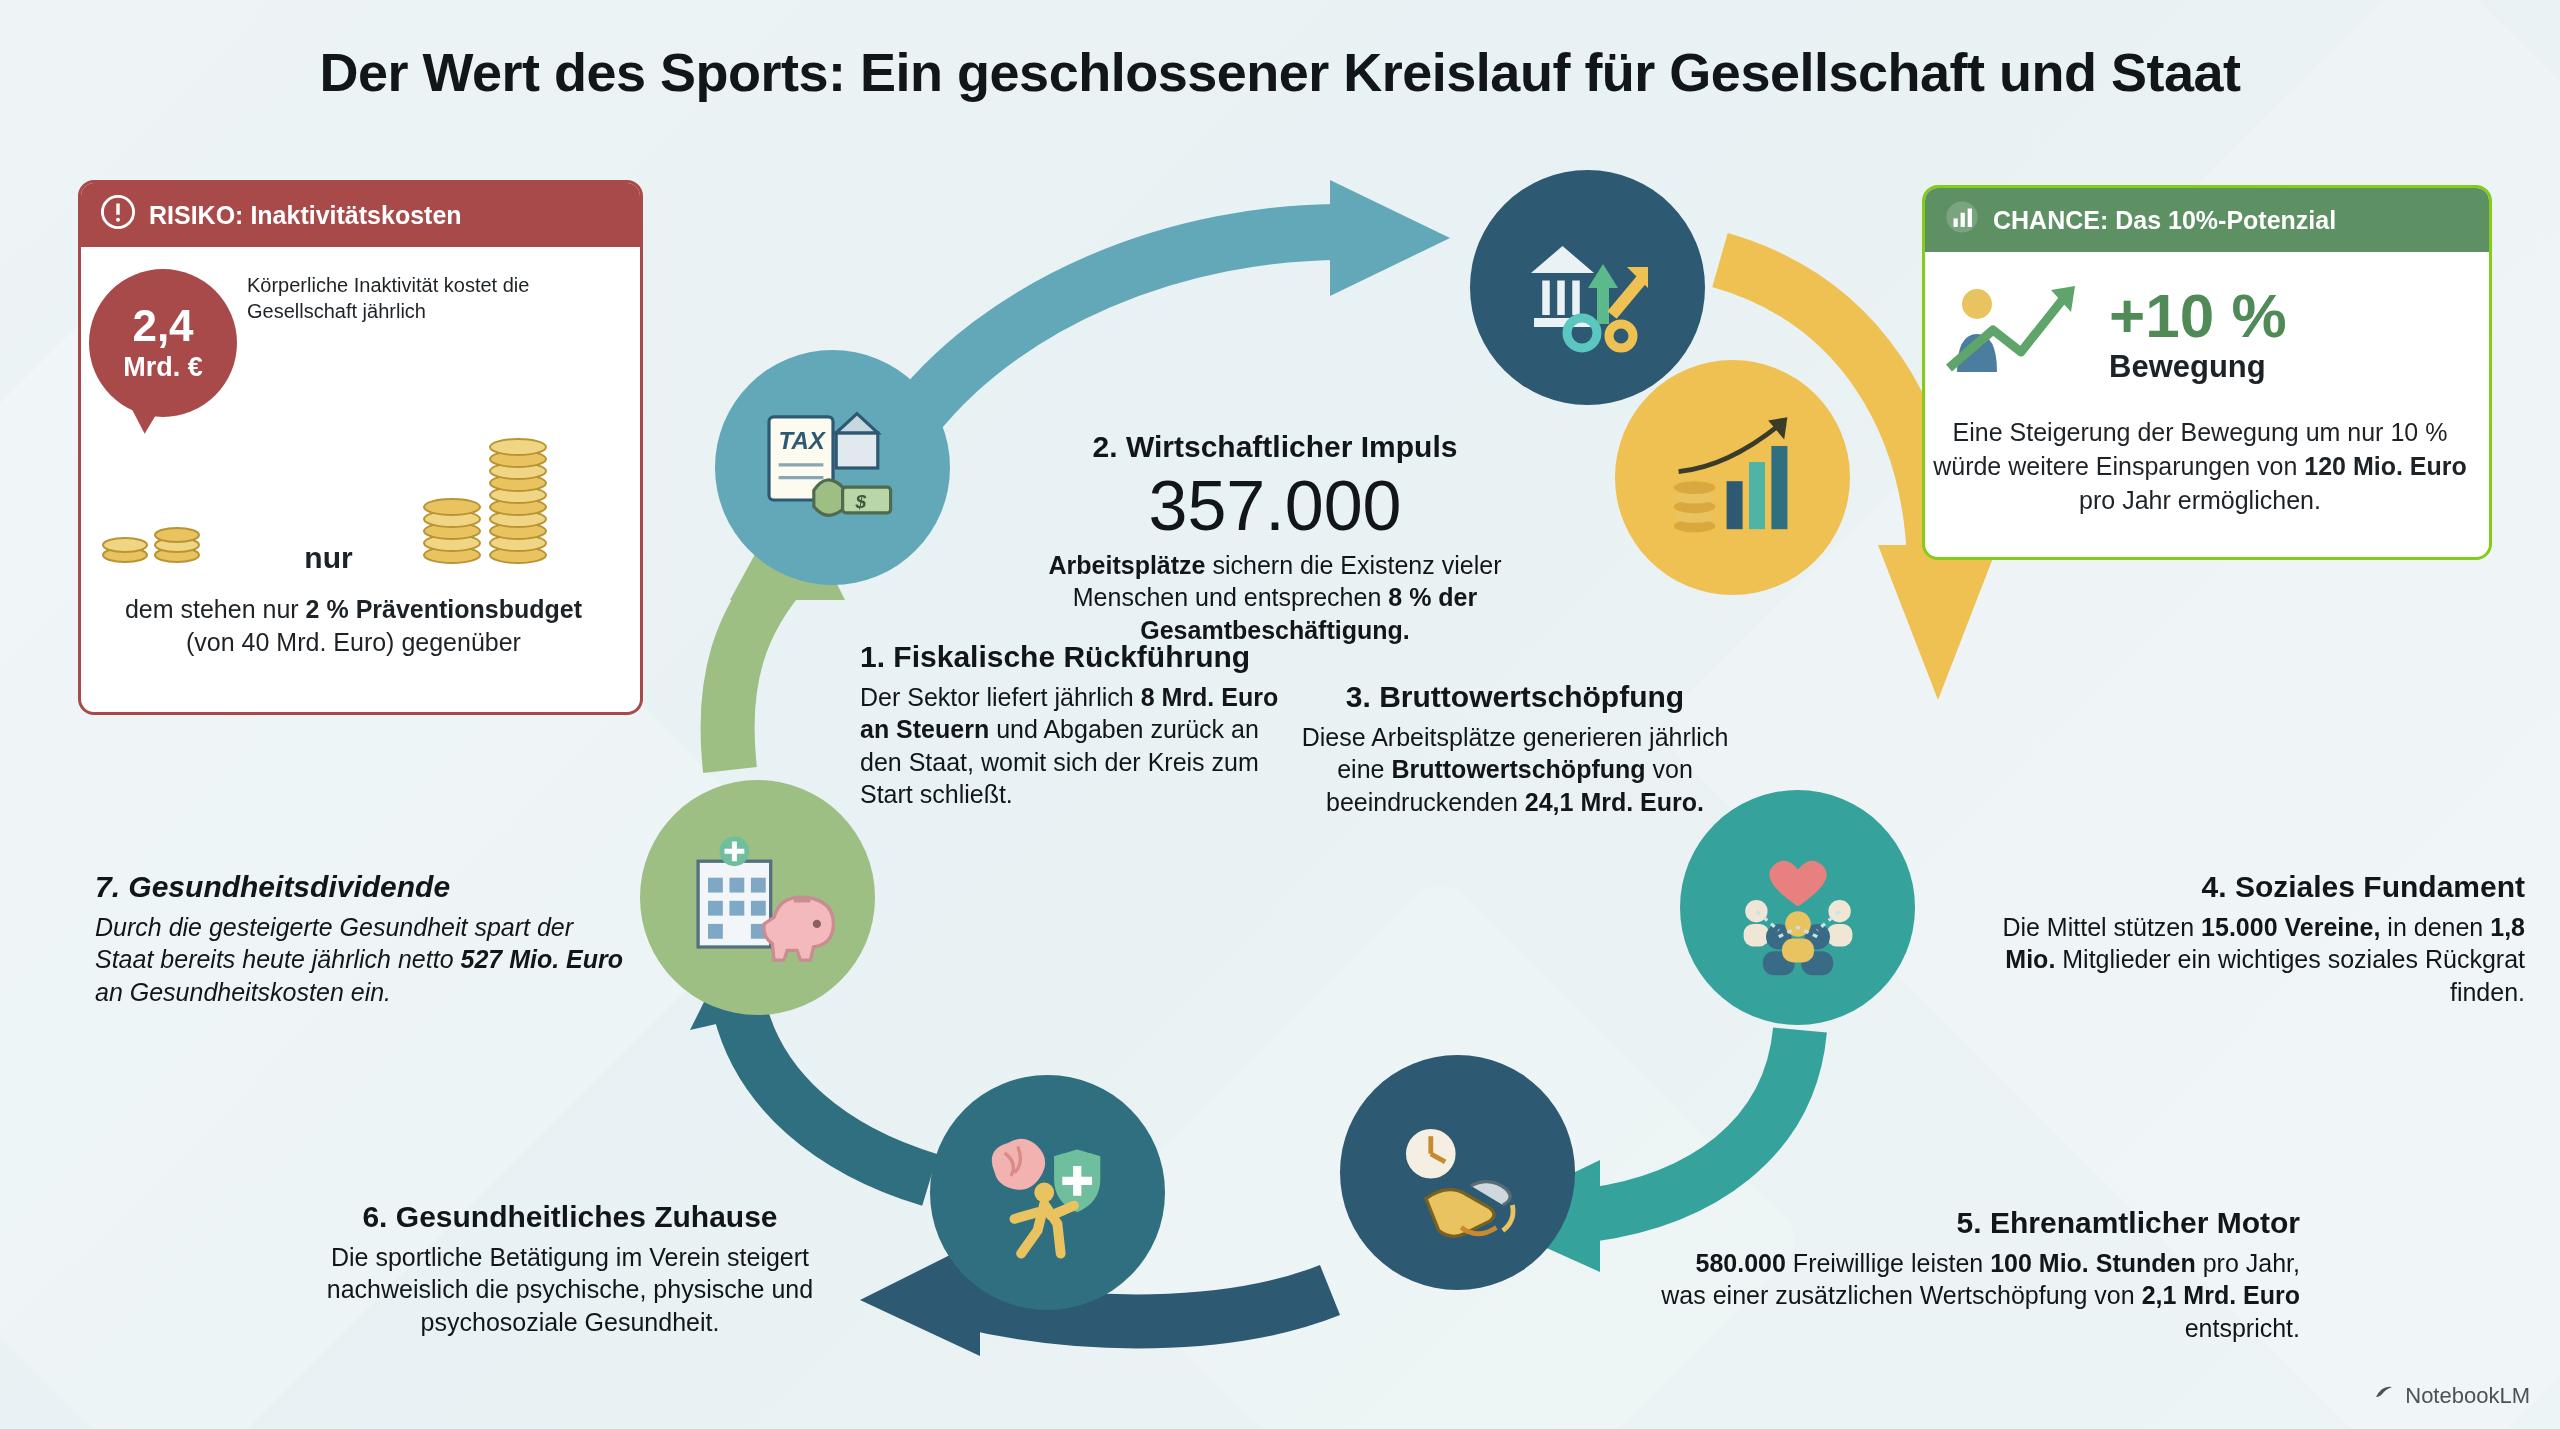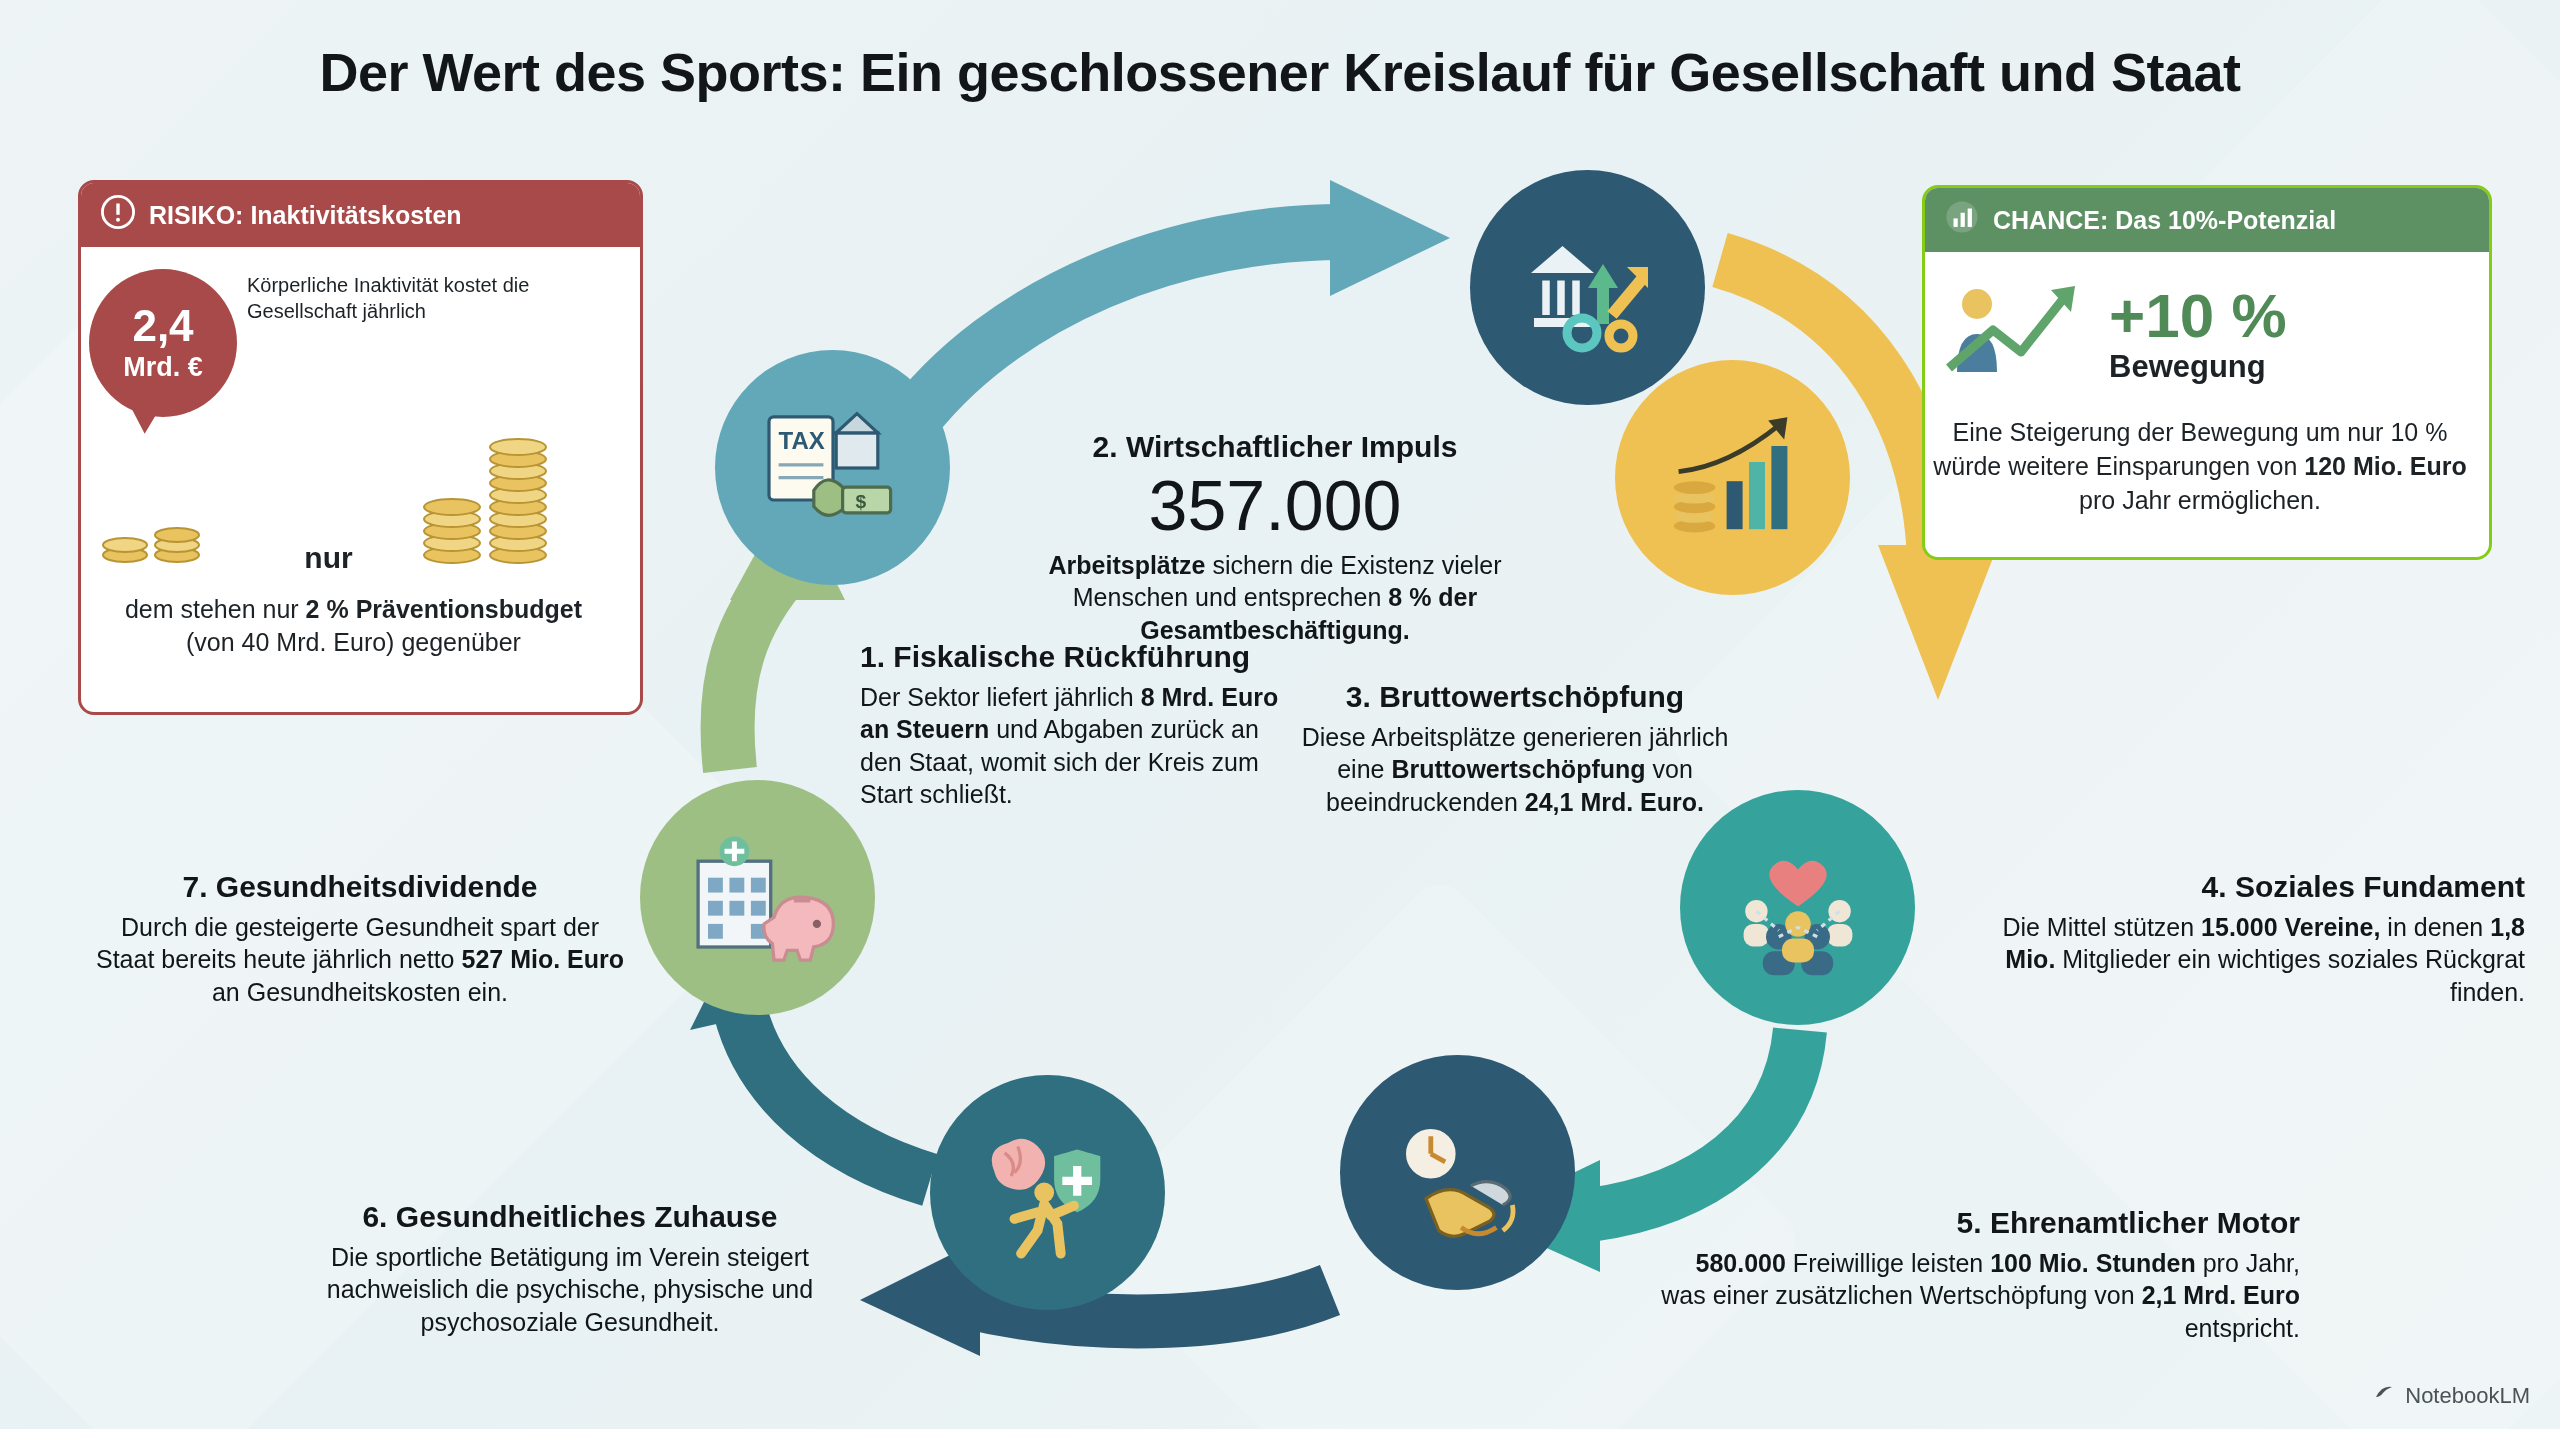--- a/index.html
+++ b/index.html
@@ -106,26 +106,26 @@
   .step p { margin: 0; font-size: 25px; line-height: 1.3; }
   .step b { font-weight: bold; }
 
   #step1 { left: 860px; top: 640px; width: 430px; text-align: left;}
   #step2 { left: 1015px; top: 430px; width: 520px; text-align: center;}
   #step2 .bignum { font-size: 70px; font-weight: normal; line-height: 1; margin: 4px 0 8px 0;}
   #step3 { left: 1300px; top: 680px; width: 430px; text-align: center;}
   #step4 { left: 1955px; top: 870px; width: 570px; text-align: right;}
   #step5 { left: 1660px; top: 1206px; width: 640px; text-align: right;}
   #step6 { left: 270px; top: 1200px; width: 600px; text-align: center;}
-  #step7 { left: 95px; top: 870px; width: 530px; text-align: center;}
+  #step7 { left: 95px; top: 870px; width: 530px; text-align: left; font-style: italic;}
 
   
   .node {
     position: absolute; border-radius: 50%;
-    display: flex; align-items: center; justify-content: center;
+    display: flex; align-items: center; justify-content: center; font-style: italic;
   }
   #node-bank { left: 1470px; top: 170px; width: 235px; height: 235px; background:#2e5973; }
   #node-tax  { left: 715px;  top: 350px; width: 235px; height: 235px; background:#63a8b8; }
   #node-growth { left: 1615px; top: 360px; width: 235px; height: 235px; background:#efc152; }
   #node-social { left: 1680px; top: 790px; width: 235px; height: 235px; background:#35a39b; }
   #node-volunteer { left: 1340px; top: 1055px; width: 235px; height: 235px; background:#2e5973; }
   #node-health { left: 930px;  top: 1075px; width: 235px; height: 235px; background:#2f6f7f; }
   #node-hospital { left: 640px; top: 780px; width: 235px; height: 235px; background:#9dbf84; }
 
   svg.arrows { position: absolute; left: 0; top: 0; width: 2560px; height: 1429px; pointer-events: none;}

